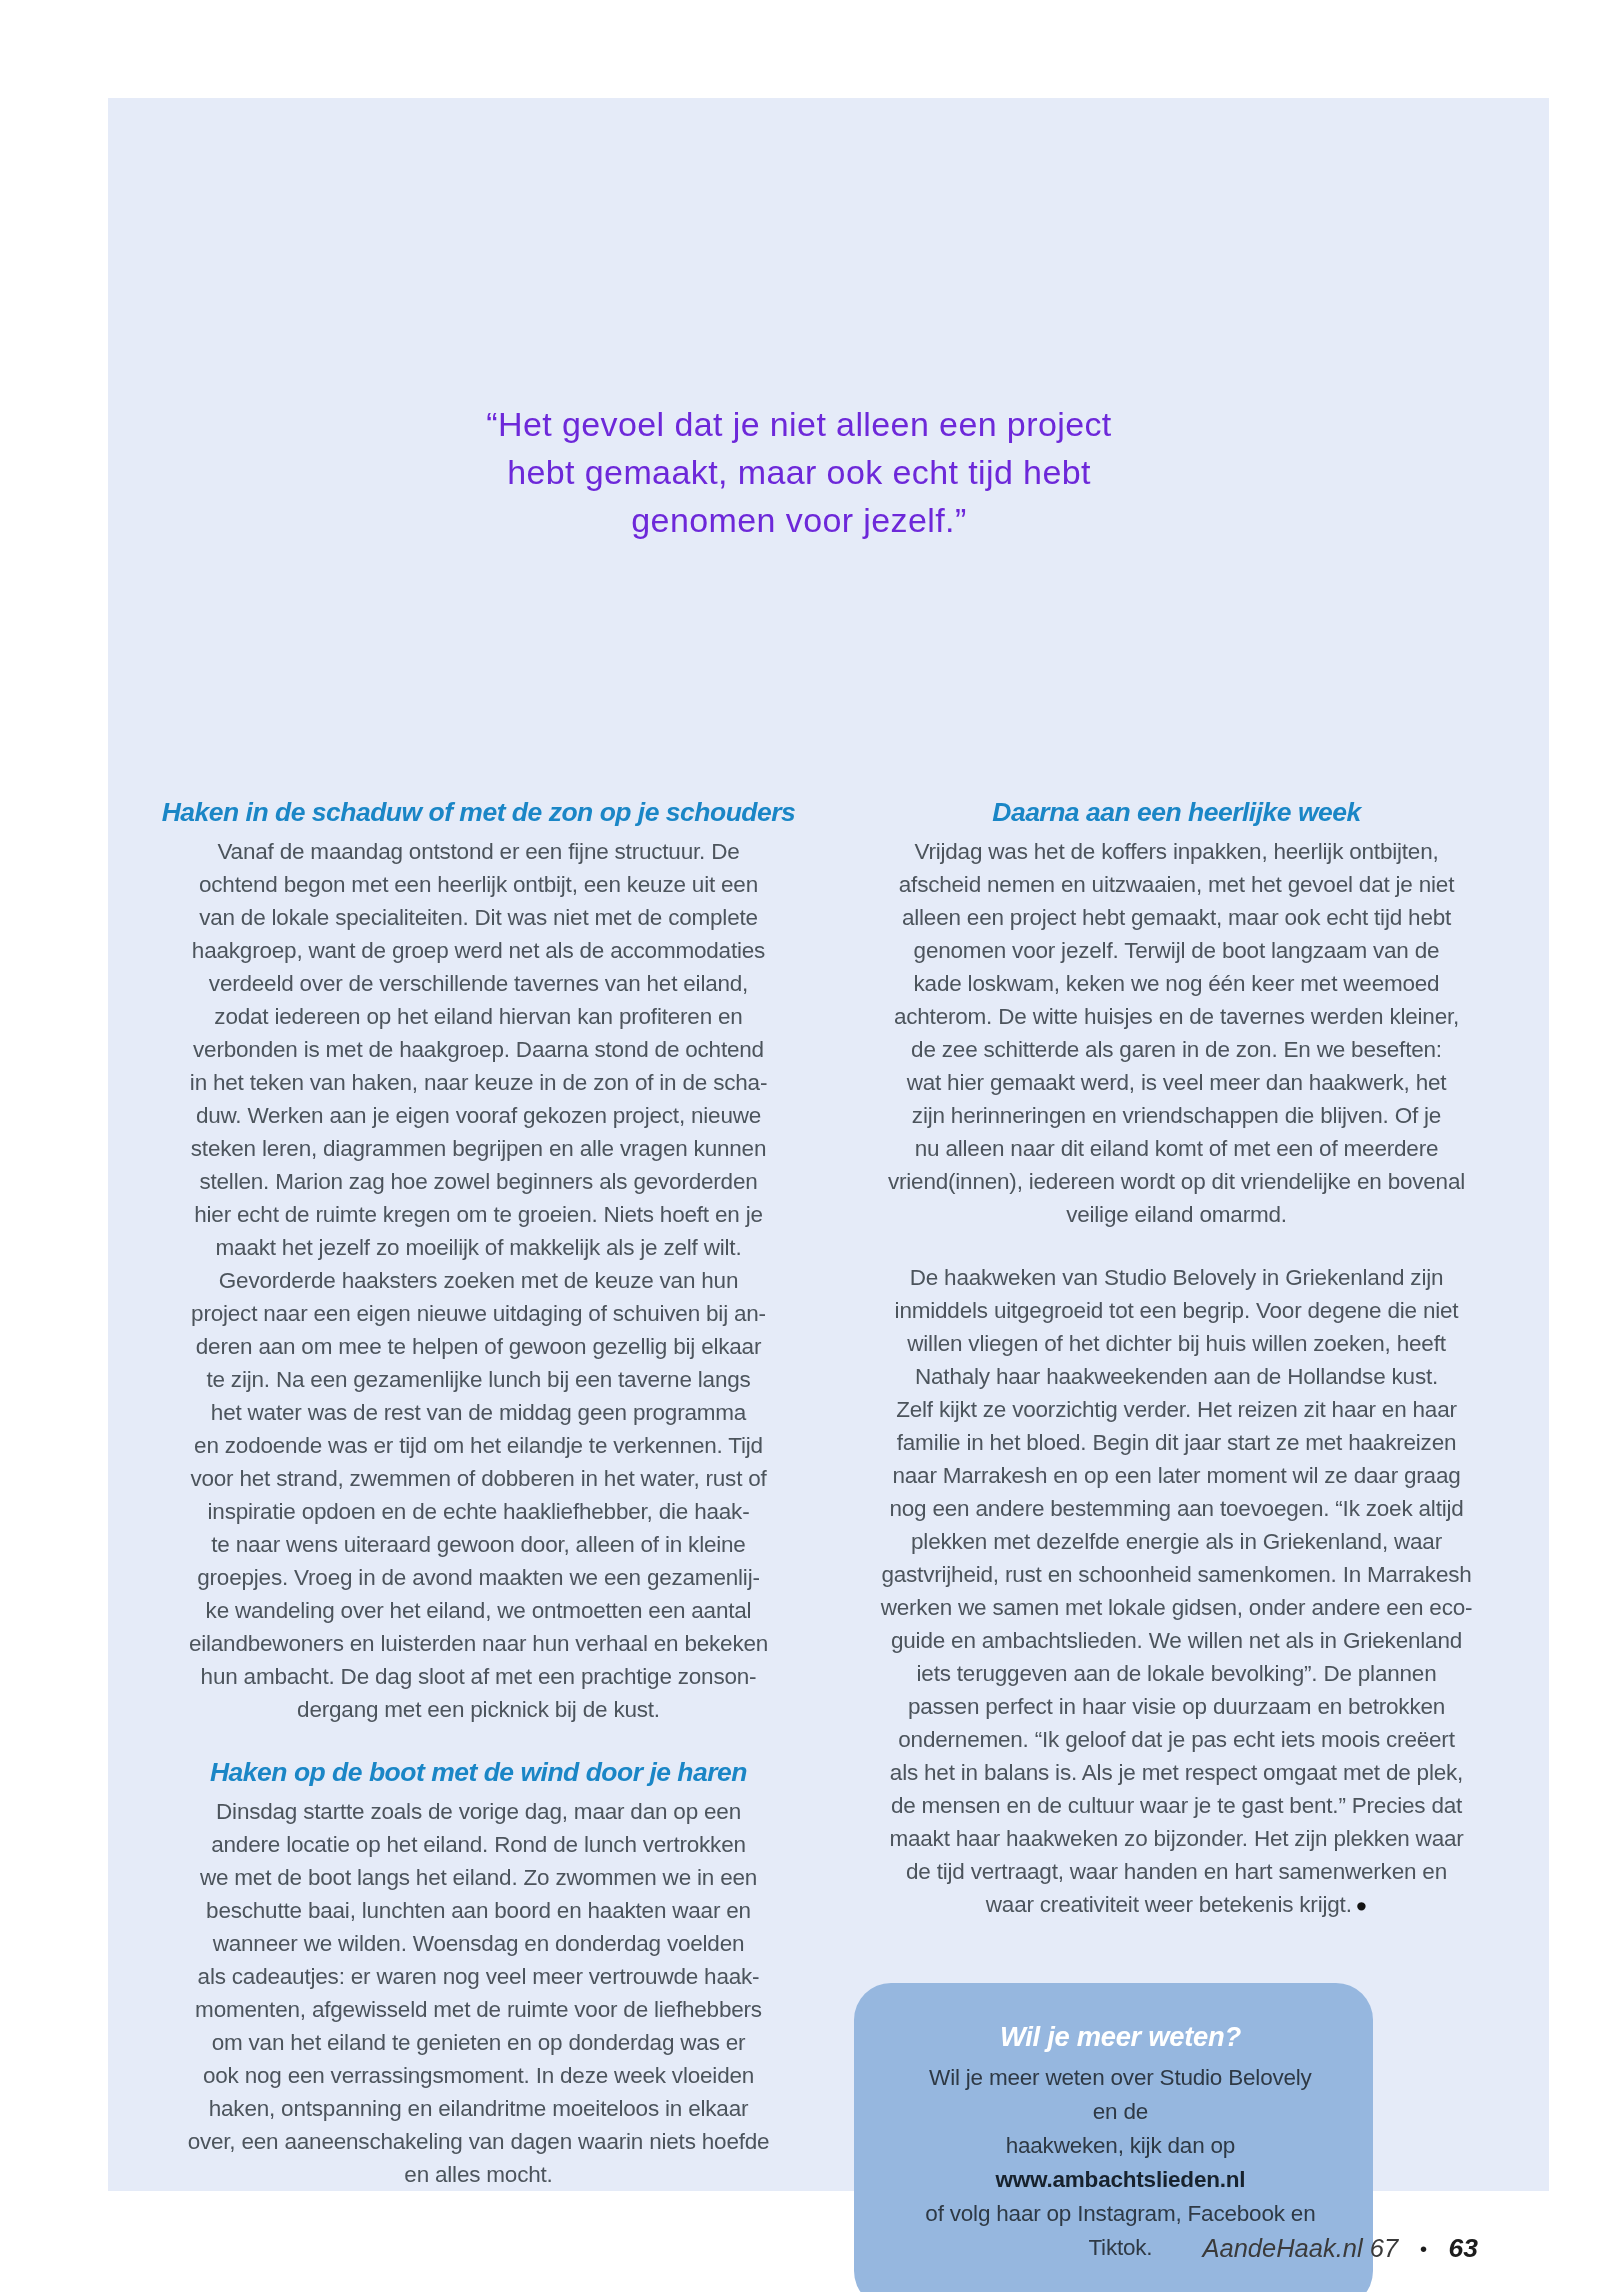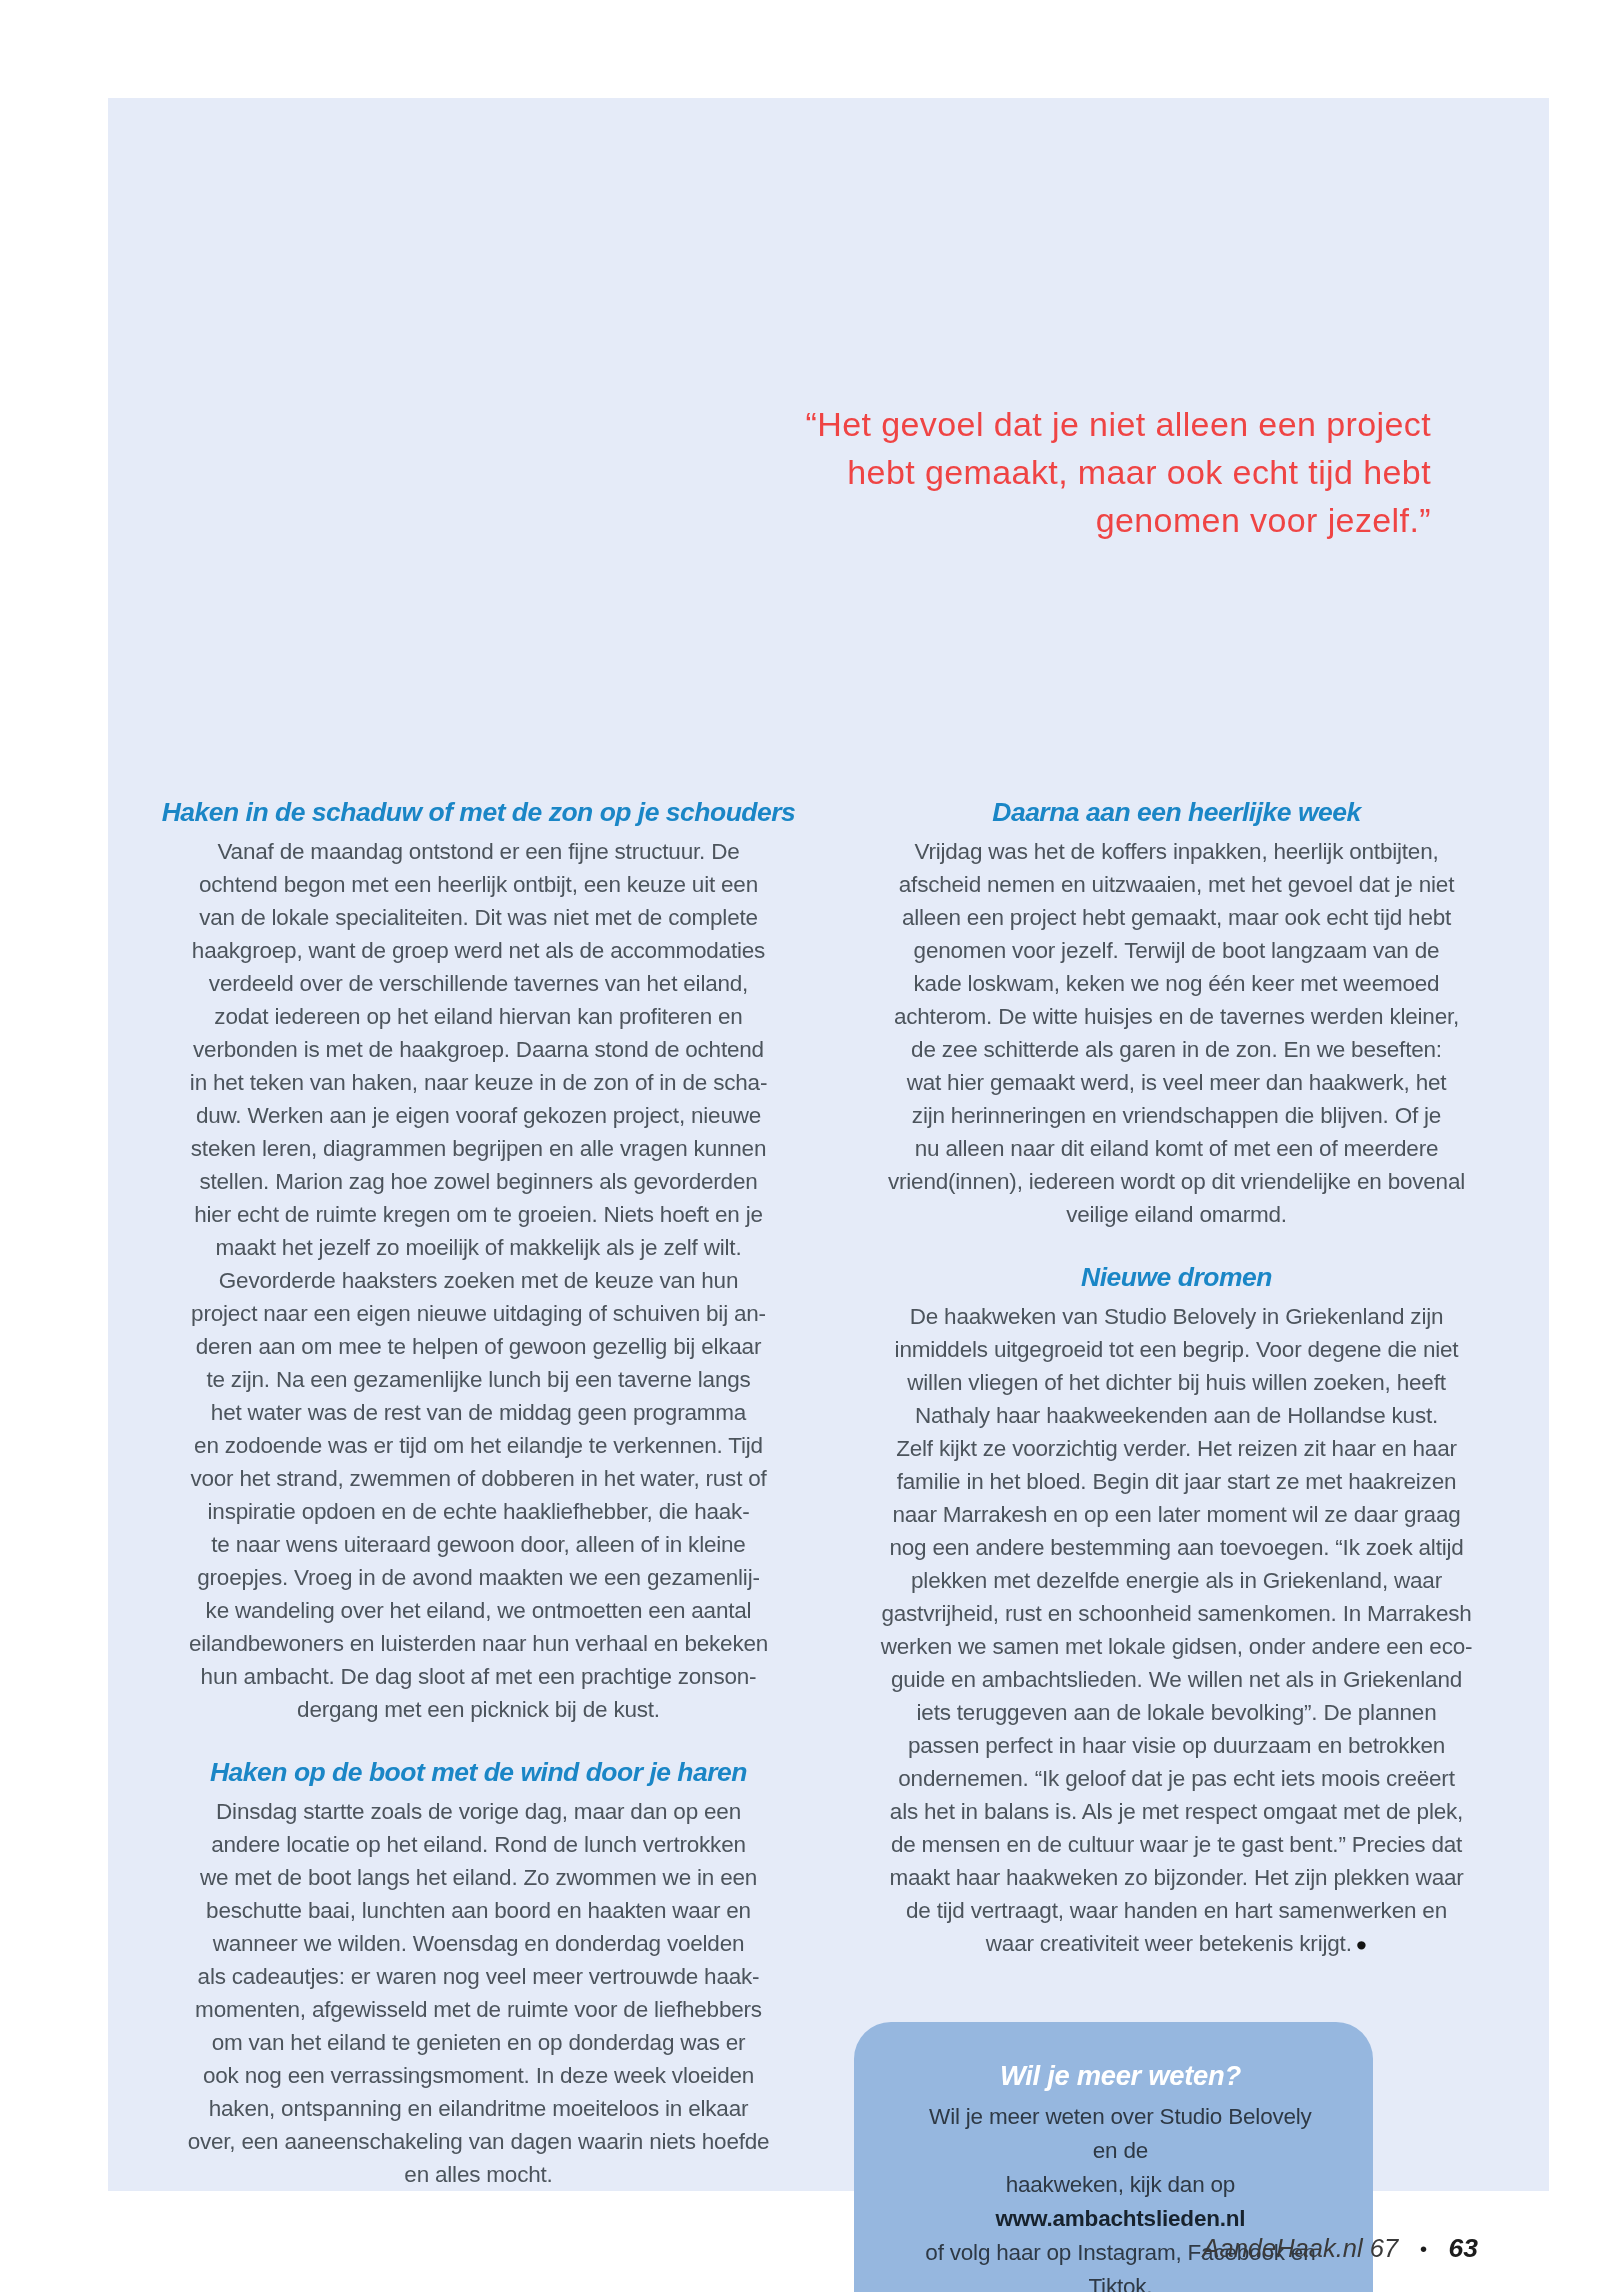--- a/index.html
+++ b/index.html
@@ -17,26 +17,26 @@
     top: 98px;
     width: 1441px;
     height: 2093px;
     background: #e5ebf8;
   }
   .pull-quote {
     position: absolute;
     left: 167px;
     top: 400px;
     width: 1264px;
-    text-align: right;
+    text-align: center;
     font-size: 34px;
     line-height: 48px;
     font-weight: 300;
     letter-spacing: 0.4px;
-    color: #ef4444;
+    color: #6d28d9;
     white-space: pre-line;
   }
   .columns {
     position: absolute;
     left: 152px;
     top: 796px;
     width: 1351px;
     display: flex;
     gap: 45px;
     text-align: center;
@@ -180,21 +180,20 @@
 kade loskwam, keken we nog één keer met weemoed
 achterom. De witte huisjes en de tavernes werden kleiner,
 de zee schitterde als garen in de zon. En we beseften:
 wat hier gemaakt werd, is veel meer dan haakwerk, het
 zijn herinneringen en vriendschappen die blijven. Of je
 nu alleen naar dit eiland komt of met een of meerdere
 vriend(innen), iedereen wordt op dit vriendelijke en bovenal
 veilige eiland omarmd.</p>
     </div>
     <div class="section">
-      <h3>Nieuwe dromen</h3>
       <p><span>De haakweken van Studio Belovely in Griekenland zijn
 inmiddels uitgegroeid tot een begrip. Voor degene die niet
 willen vliegen of het dichter bij huis willen zoeken, heeft
 Nathaly haar haakweekenden aan de Hollandse kust.
 Zelf kijkt ze voorzichtig verder. Het reizen zit haar en haar
 familie in het bloed. Begin dit jaar start ze met haakreizen
 naar Marrakesh en op een later moment wil ze daar graag
 nog een andere bestemming aan toevoegen. “Ik zoek altijd
 plekken met dezelfde energie als in Griekenland, waar
 gastvrijheid, rust en schoonheid samenkomen. In Marrakesh

